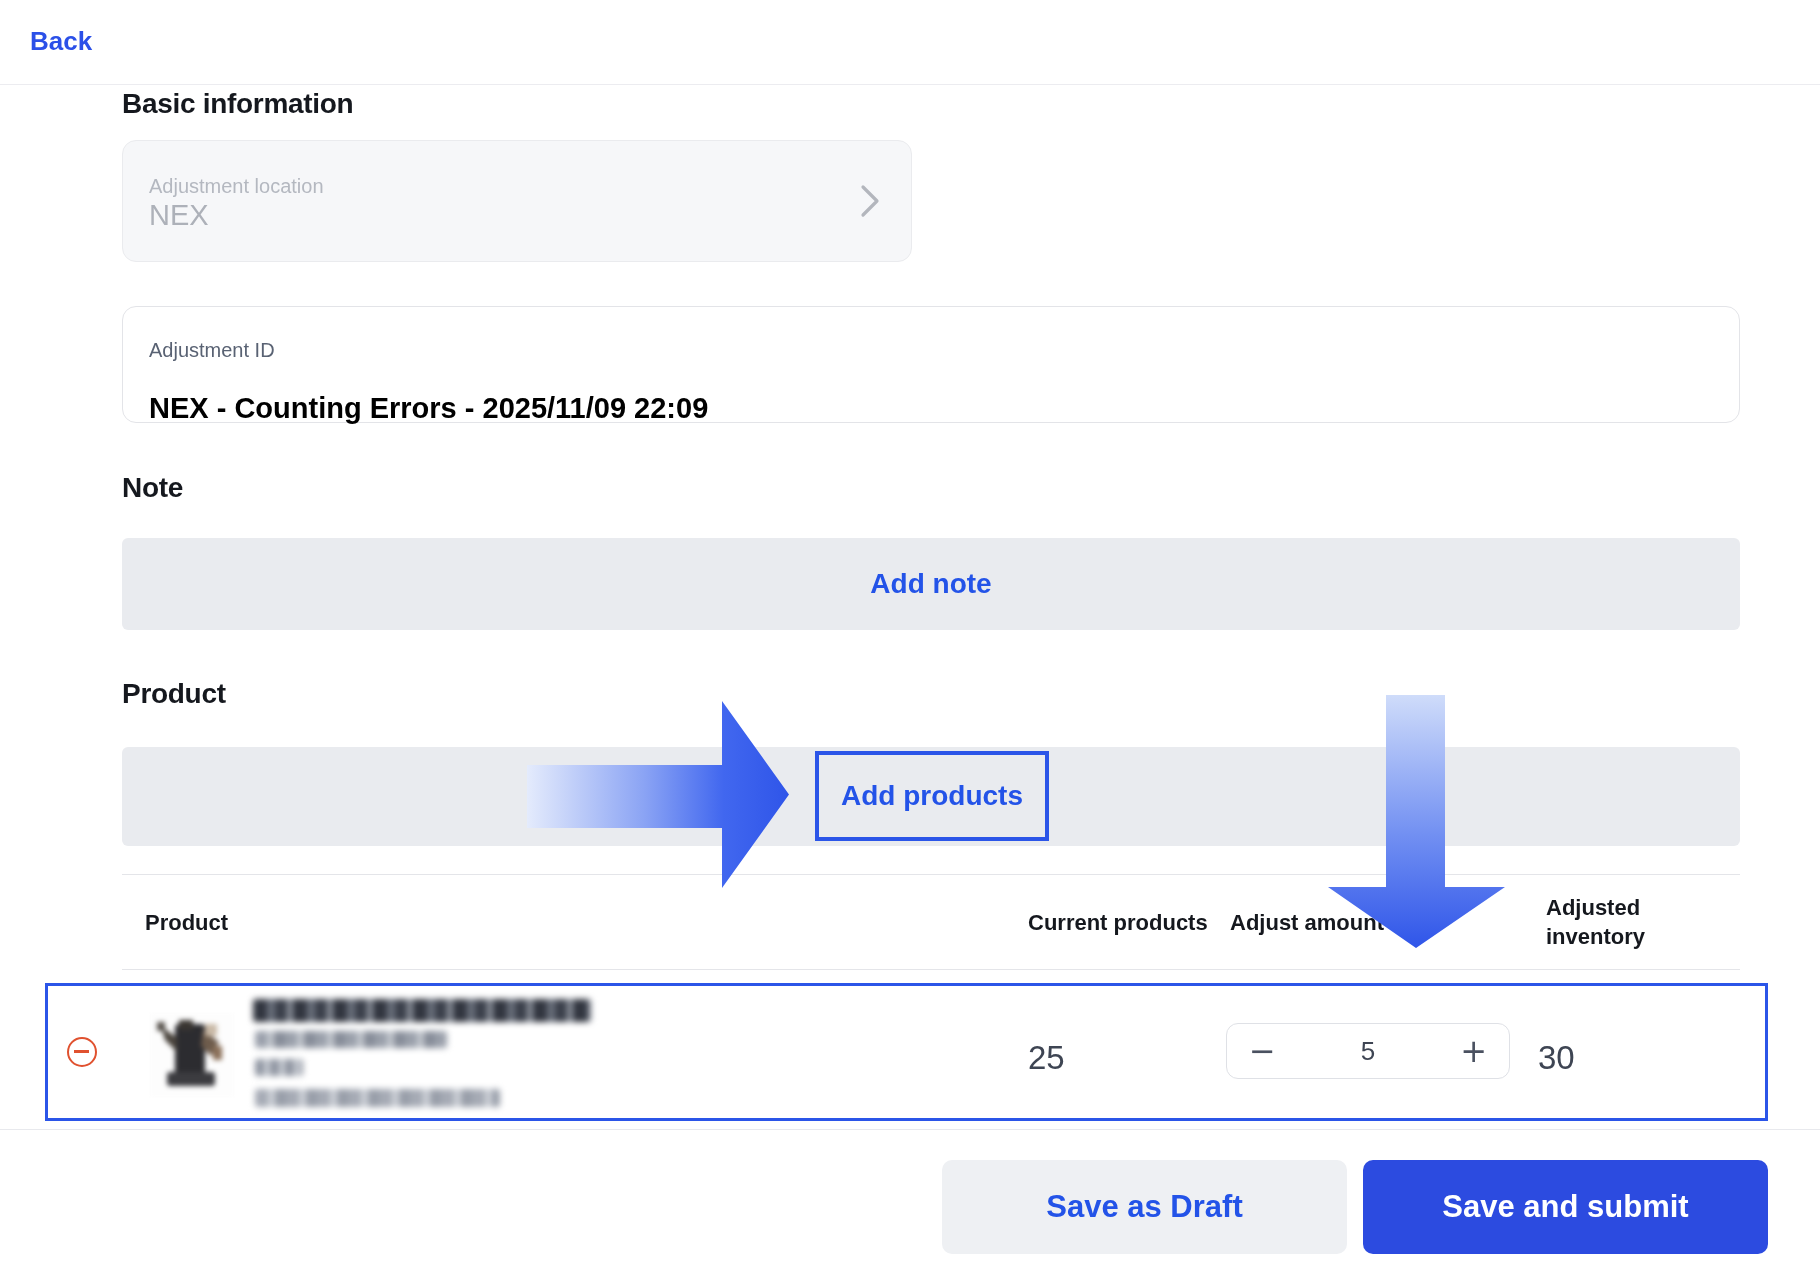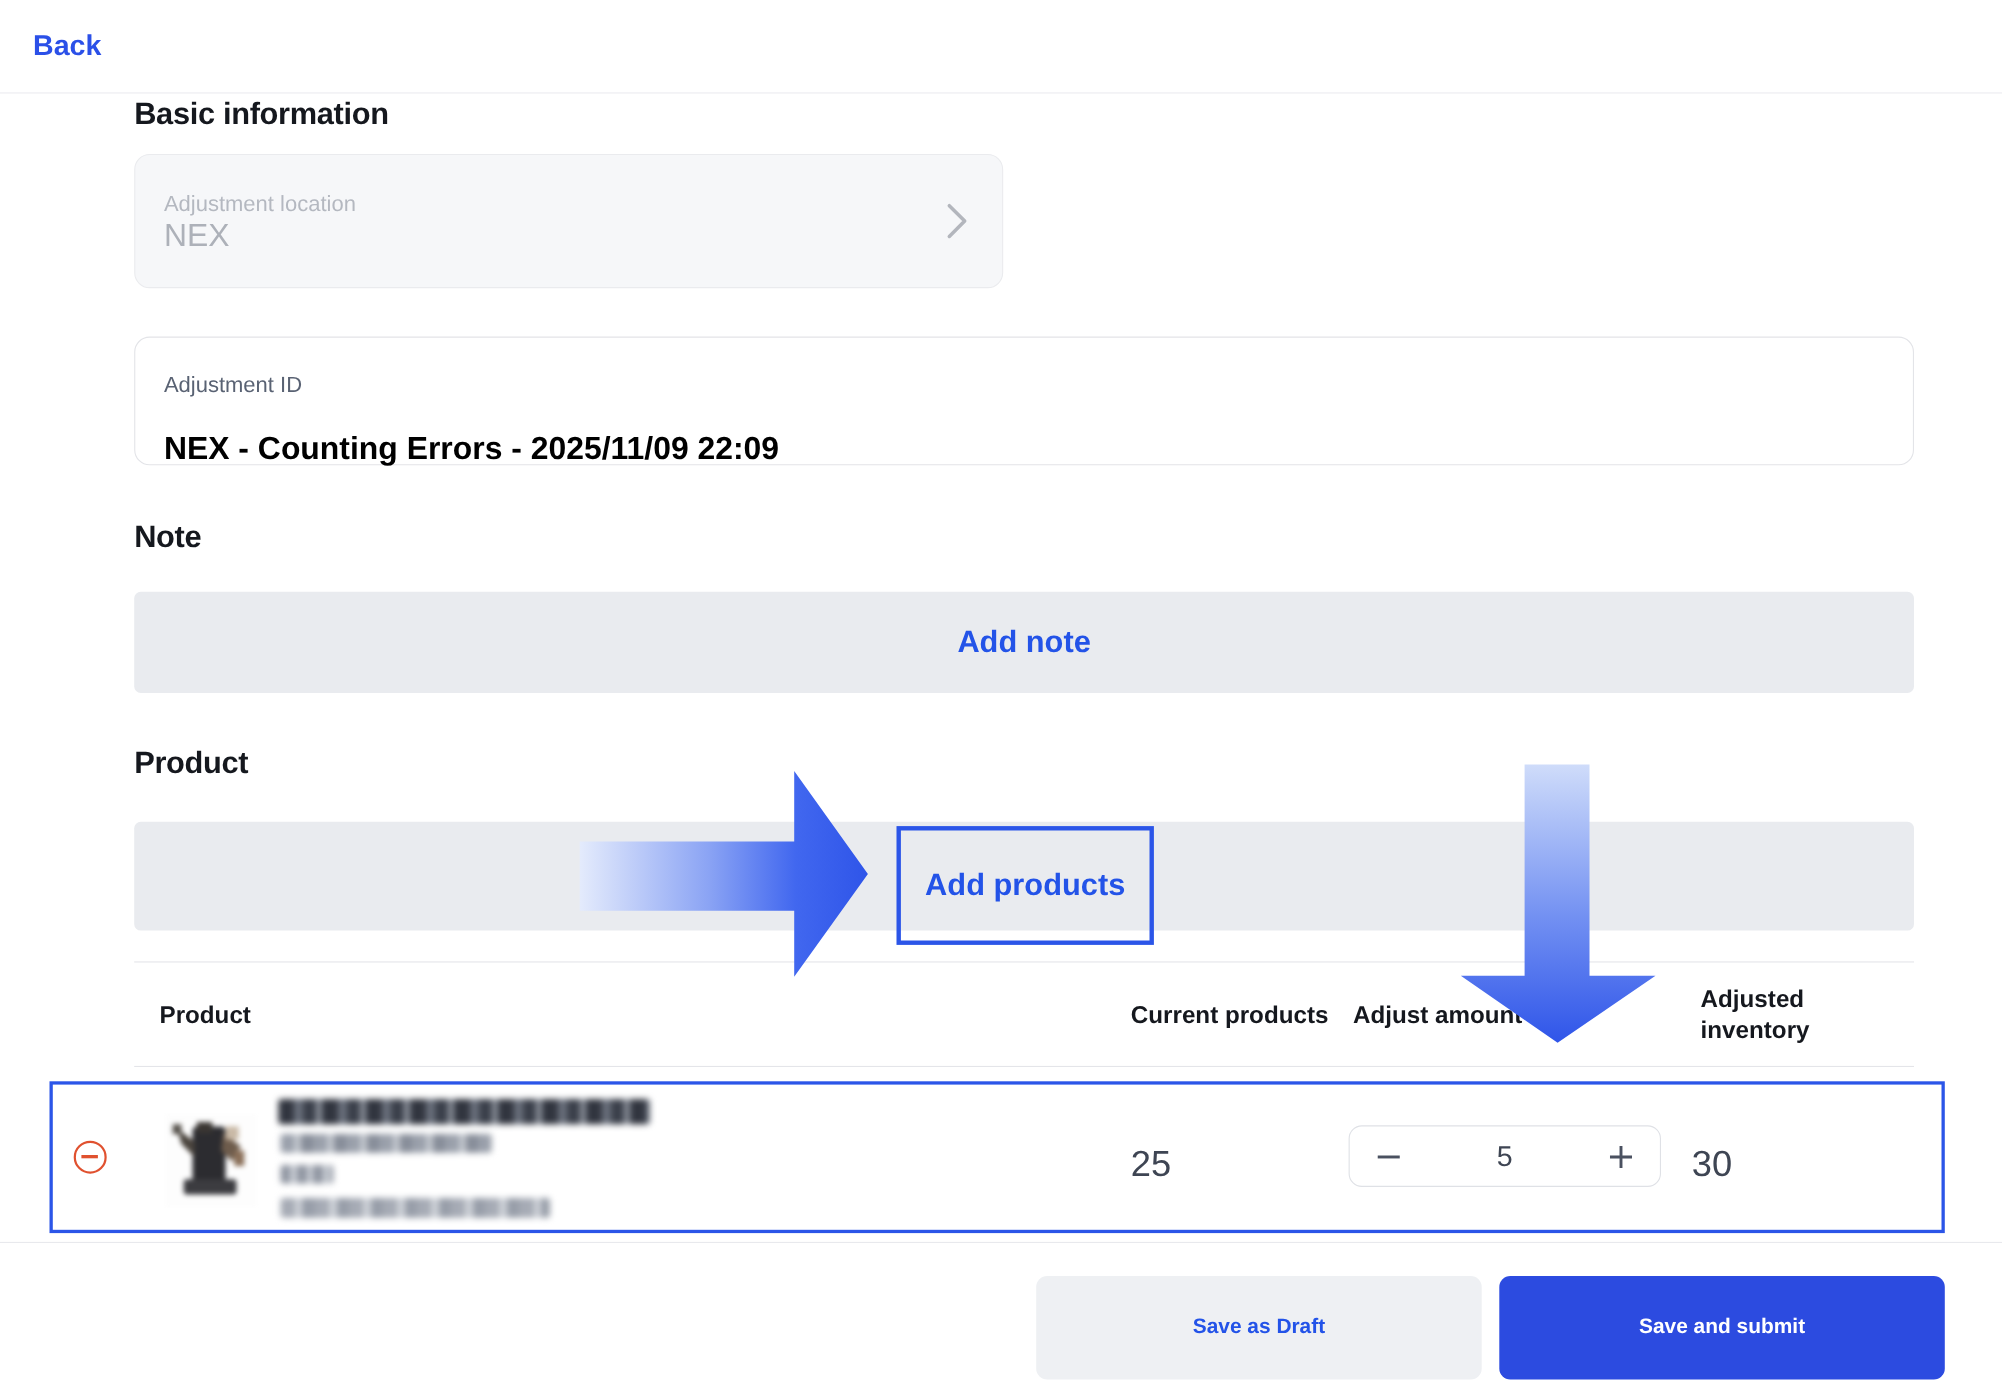--- a/index.html
+++ b/index.html
@@ -24,21 +24,21 @@
   .card .value{position:absolute;left:26px;top:58px;font-size:29px;color:#1b2330;font-weight:500;}
   .card.disabled .value{color:#adb1b9;font-weight:400;}
   .chev{position:absolute;right:30px;top:50%;transform:translateY(-50%);width:22px;height:34px;}
 
   
   .action-bar{position:absolute;left:122px;width:1618px;background:#e9ebef;border-radius:6px;
     display:flex;align-items:center;justify-content:center;}
   .action-label{font-size:28px;font-weight:700;color:#2353e8;cursor:pointer;}
 
   
-  .hl-box{position:absolute;left:815px;top:751px;width:234px;height:108px;box-sizing:border-box;
+  .hl-box{position:absolute;left:815px;top:751px;width:234px;height:90px;box-sizing:border-box;
     border:4px solid #2b55e8;display:flex;align-items:center;justify-content:center;}
 
   
   .divider{position:absolute;height:1px;background:#e4e5e9;}
   .th{position:absolute;font-size:22px;font-weight:700;color:#15181e;line-height:29px;}
 
   .prod-row{position:absolute;left:45px;top:983px;width:1723px;height:138px;box-sizing:border-box;
     border:3px solid #2b55e8;background:#fff;}
 
   .remove-btn{position:absolute;left:67px;top:1037px;width:30px;height:30px;border-radius:50%;
@@ -61,21 +61,21 @@
   .cell-num{position:absolute;font-size:33px;color:#3e4553;}
 
   .stepper{position:absolute;left:1226px;top:1023px;width:284px;height:56px;box-sizing:border-box;
     background:#fff;border:1.5px solid #dfe1e6;border-radius:12px;
     display:flex;align-items:center;justify-content:space-between;padding:0 22px;}
   .step-btn{font-size:32px;font-weight:400;color:#4a5160;line-height:1;cursor:pointer;font-family:"DejaVu Sans",sans-serif;}
   .step-val{font-size:26px;color:#3e4553;}
 
   
   .btn{position:absolute;top:1160px;width:405px;height:94px;border-radius:10px;border:none;
-    display:flex;align-items:center;justify-content:center;font-size:19px;font-weight:700;cursor:pointer;
+    display:flex;align-items:center;justify-content:center;font-size:31px;font-weight:700;cursor:pointer;
     font-family:"Liberation Sans",sans-serif;}
   .btn.draft{left:942px;background:#eef0f3;color:#2353e8;}
   .btn.submit{left:1363px;background:#2c4be0;color:#ffffff;}
 
   svg{display:block;}
   .overlay{position:absolute;left:0;top:0;pointer-events:none;}
 </style>
 </head>
 <body>
 

